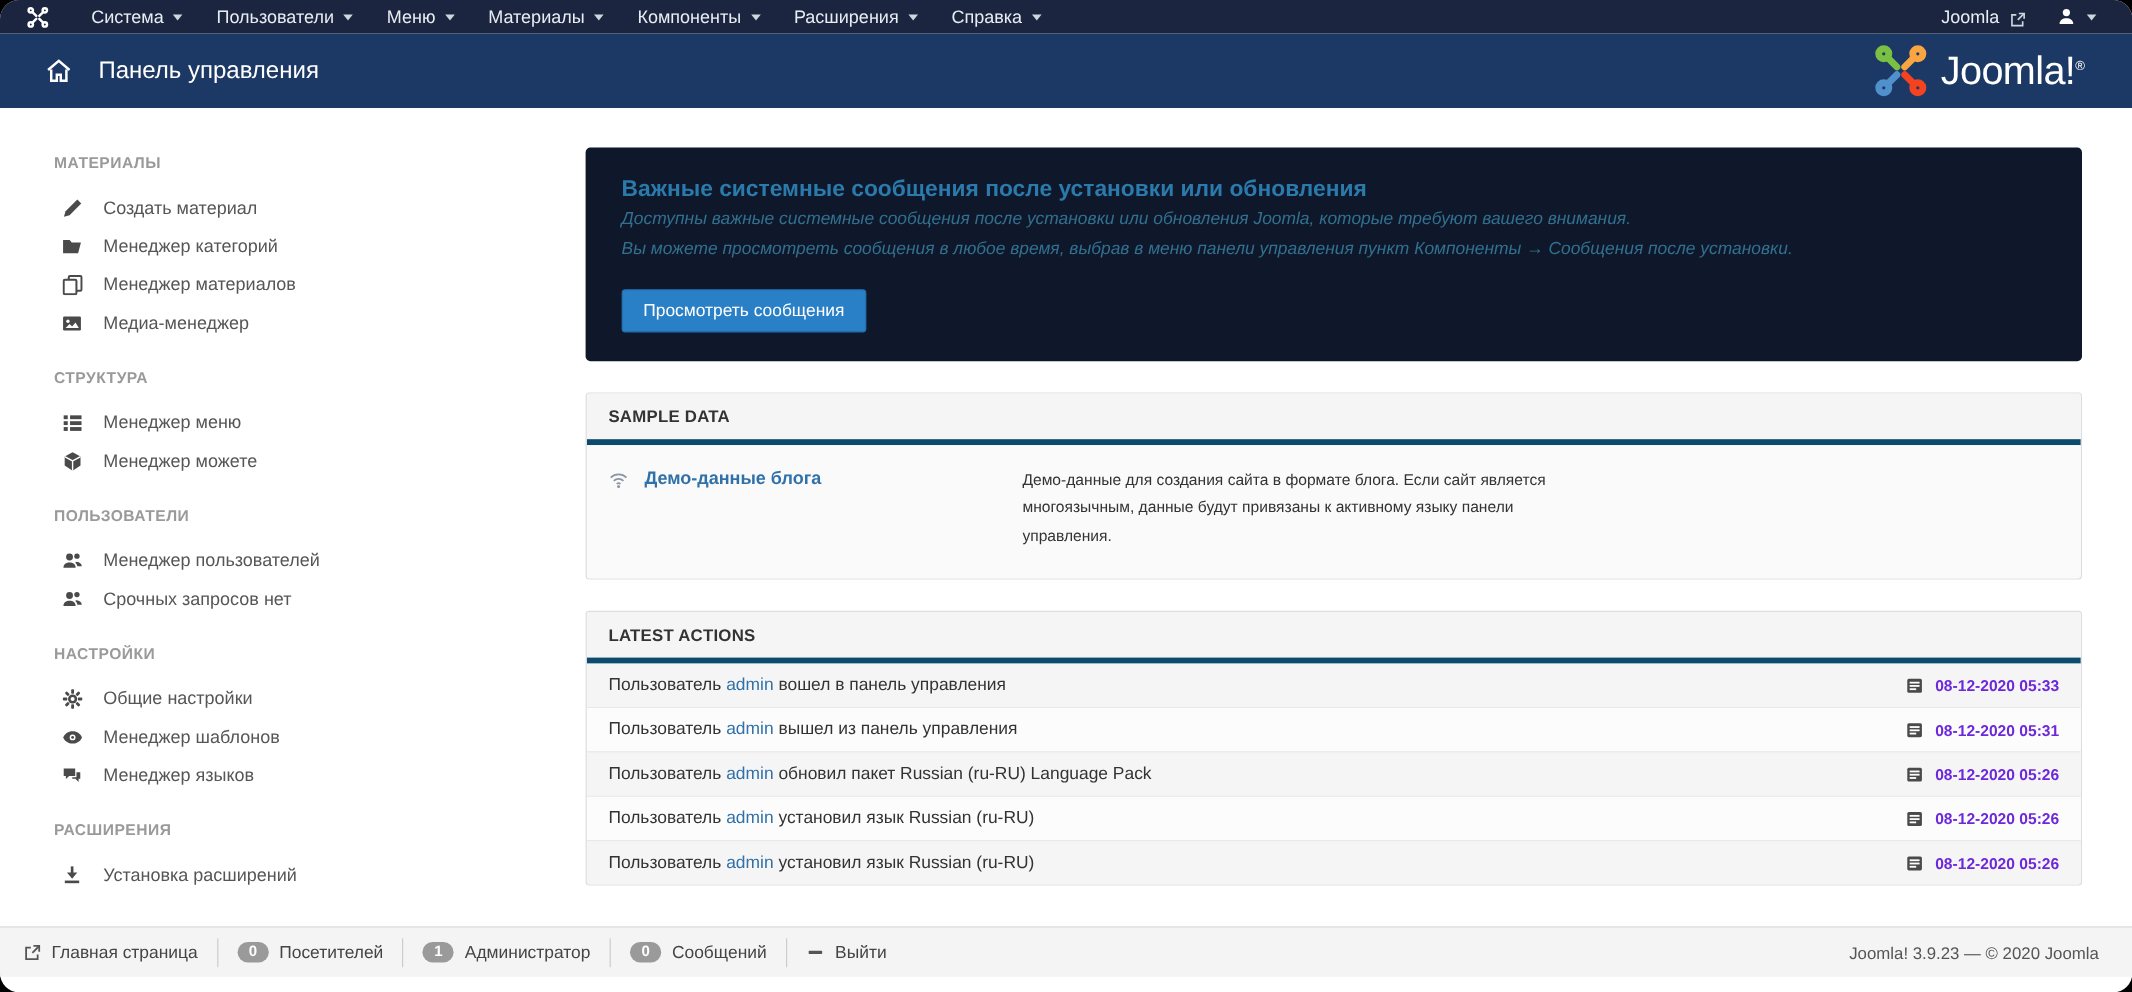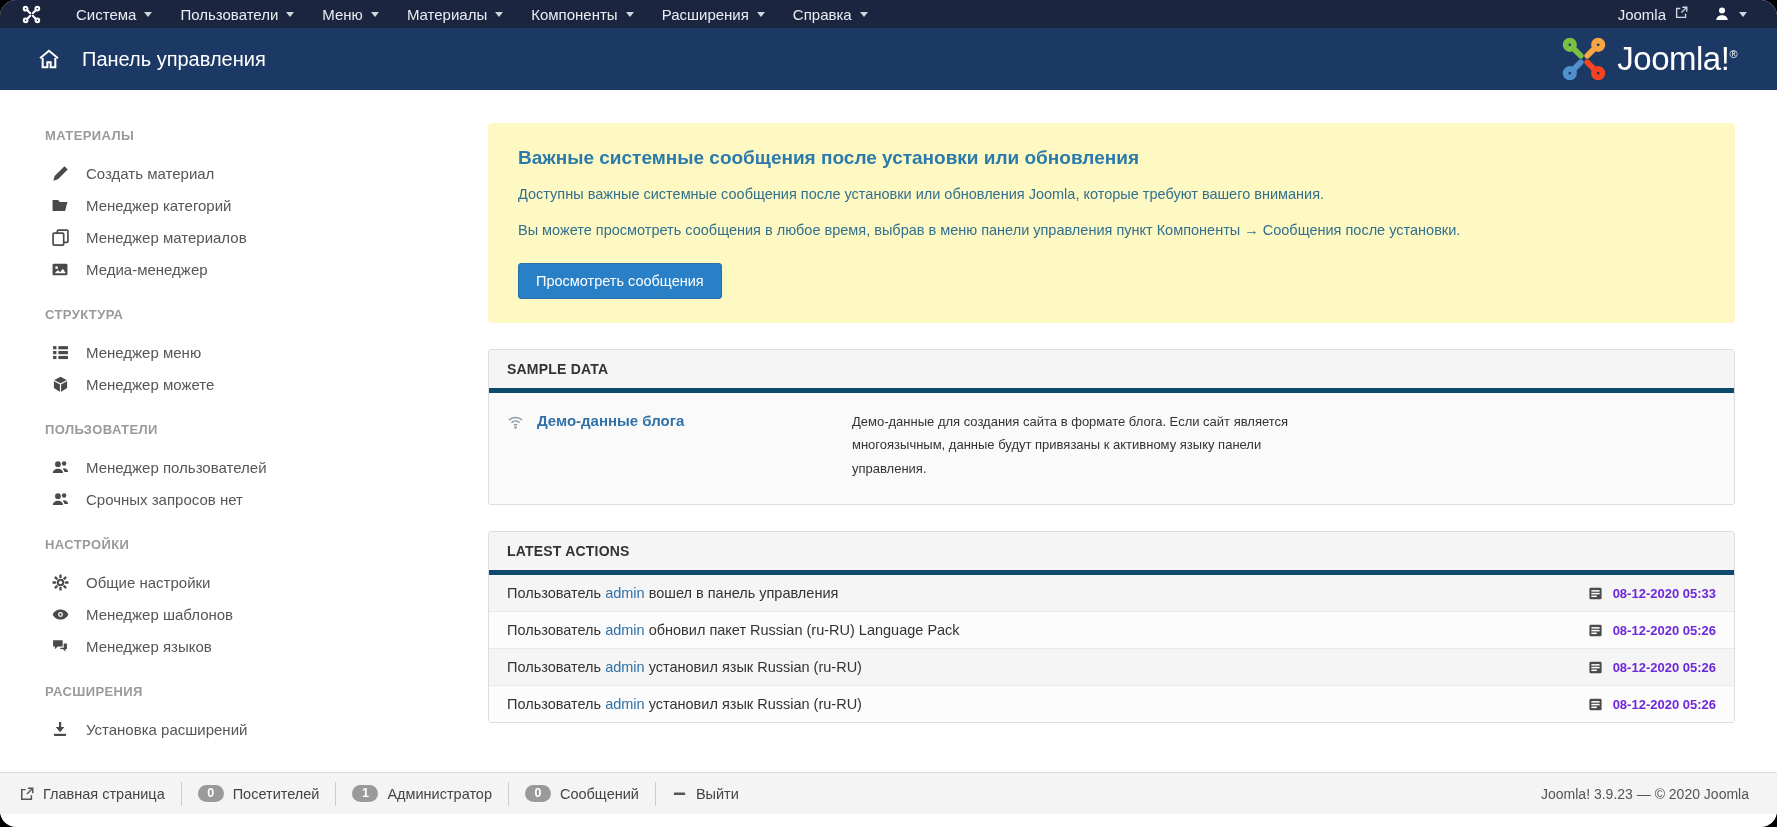--- a/index.html
+++ b/index.html
@@ -6,21 +6,21 @@
   body{display:flex;justify-content:center;align-items:flex-start;font-family:"Liberation Sans",sans-serif;}
   .window{position:relative;width:1777px;height:827px;background:#fff;border-radius:16px;overflow:hidden;}
 
   
   .topbar{height:28px;background:#1b2540;display:flex;align-items:center;color:#e9edf2;}
   .joomla-glyph{width:62px;display:flex;justify-content:center;align-items:center;color:#fff;}
   .topbar-menus{display:flex;align-items:center;height:100%;}
   .menu-item{display:flex;align-items:center;gap:8px;padding:0 14px;height:100%;font-size:15px;cursor:pointer;}
   .caret{width:0;height:0;border-left:4px solid transparent;border-right:4px solid transparent;border-top:5px solid #cfd6df;}
   .topbar-right{margin-left:auto;display:flex;align-items:center;gap:26px;padding-right:30px;}
-  .site-link{display:flex;align-items:flex-start;gap:9px;font-size:15px;cursor:pointer;}
+  .site-link{display:flex;align-items:flex-end;gap:9px;font-size:15px;cursor:pointer;}
   .site-link svg{color:#cfd6df;}
   .user-menu{display:flex;align-items:center;gap:9px;cursor:pointer;color:#fff;}
 
   
   .header{height:62px;background:#1c3864;display:flex;align-items:center;color:#fff;padding:0 40px 0 38px;}
   .home-icon{display:flex;color:#fff;}
   .page-title{font-size:20px;margin-left:22px;font-weight:400;}
   .logo{margin-left:auto;display:flex;align-items:center;gap:10px;}
   .logo-text{font-size:33px;letter-spacing:-0.5px;color:#fff;}
   .logo-reg{font-size:11px;vertical-align:super;}
@@ -30,23 +30,23 @@
   .sidebar{flex:0 0 445px;padding:30px 0 0 45px;box-sizing:border-box;overflow:hidden;}
   .side-heading{font-size:13px;font-weight:bold;color:#9a9a9a;letter-spacing:.4px;margin:22px 0 14px;}
   .side-section:first-child .side-heading{margin-top:8px;}
   .side-list{list-style:none;margin:0;padding:0 0 0 5px;}
   .side-item{display:flex;align-items:center;gap:16px;padding:7px 0;font-size:15px;color:#565656;cursor:pointer;}
   .side-icon{width:20px;height:18px;display:flex;align-items:center;justify-content:center;color:#4a4a4a;flex:0 0 20px;}
 
   .main{flex:1;min-width:0;padding:33px 42px 0 43px;box-sizing:border-box;}
 
   
-  .alert{background:#fef9c3;border-radius:4px;padding:24px 30px;color:#31708f;}
+  .alert{background:#0f172a;border-radius:4px;padding:24px 30px;color:#31708f;}
   .alert h2{margin:0;font-size:19px;font-weight:bold;color:#2a7aab;}
-  .alert p{margin:15px 0 0;font-size:14.5px;line-height:1.45;}
+  .alert p{margin:4px 0 0;font-size:14.5px;line-height:1.45;font-style:italic;}
   .btn-primary{margin-top:22px;background:#2a80c7;border:1px solid #2270ae;color:#fff;font-size:14.5px;
     padding:9px 17px;border-radius:3px;cursor:pointer;font-family:inherit;display:inline-block;}
 
   
   .panel{border:1px solid #ddd;border-radius:3px;margin-top:26px;overflow:hidden;}
   .panel-header{background:#f5f5f5;border-bottom:5px solid #0c4a6e;padding:11px 18px;font-size:14px;font-weight:bold;color:#333;letter-spacing:.2px;}
   .sample-body{background:#fafafa;display:flex;padding:17px 18px 24px;}
   .sample-left{flex:0 0 345px;display:flex;align-items:flex-start;gap:13px;padding-top:2px;}
   .wifi-icon{color:#8a97a3;display:flex;margin-top:1px;}
   .sample-link{font-size:15px;font-weight:bold;color:#3071a9;text-decoration:none;cursor:pointer;}
@@ -386,20 +386,36 @@
                     <rect x="1.5" y="1.8" width="13" height="12.4" rx="1.4" fill="currentColor"></rect>
                     <rect x="3.6" y="4.4" width="8.8" height="1.6" fill="#fff"></rect>
                     <rect x="3.6" y="7.3" width="8.8" height="1.6" fill="#fff"></rect>
                     <rect x="3.6" y="10.2" width="5.8" height="1.6" fill="#fff"></rect>
                   </svg>
                 </span>
       <span class="time-text">08-12-2020 05:33</span>
     </span>
   </li>
 
+  <li class="action-row">
+    <span class="action-text">
+      <span class="a-before">Пользователь</span> <a class="a-user">admin</a> <span class="a-after">вышел из панель управления</span>
+    </span>
+    <span class="action-time">
+      <span class="time-icon">
+                  <svg width="15" height="15" viewBox="0 0 16 16">
+                    <rect x="1.5" y="1.8" width="13" height="12.4" rx="1.4" fill="currentColor"></rect>
+                    <rect x="3.6" y="4.4" width="8.8" height="1.6" fill="#fff"></rect>
+                    <rect x="3.6" y="7.3" width="8.8" height="1.6" fill="#fff"></rect>
+                    <rect x="3.6" y="10.2" width="5.8" height="1.6" fill="#fff"></rect>
+                  </svg>
+                </span>
+      <span class="time-text">08-12-2020 05:31</span>
+    </span>
+  </li>
 
   <li class="action-row">
     <span class="action-text">
       <span class="a-before">Пользователь</span> <a class="a-user">admin</a> <span class="a-after">обновил пакет Russian (ru-RU) Language Pack</span>
     </span>
     <span class="action-time">
       <span class="time-icon">
                   <svg width="15" height="15" viewBox="0 0 16 16">
                     <rect x="1.5" y="1.8" width="13" height="12.4" rx="1.4" fill="currentColor"></rect>
                     <rect x="3.6" y="4.4" width="8.8" height="1.6" fill="#fff"></rect>

